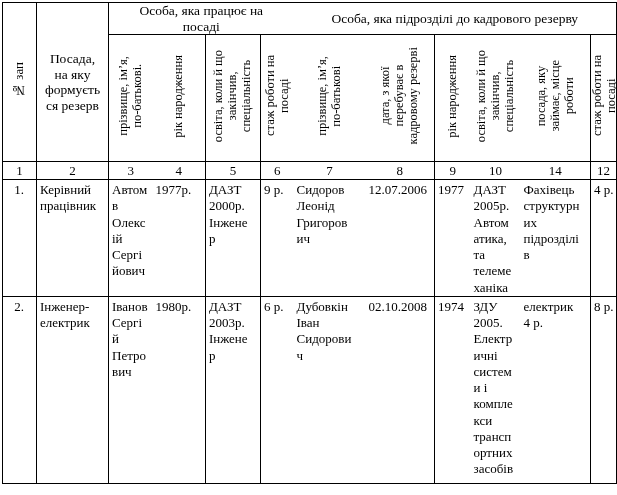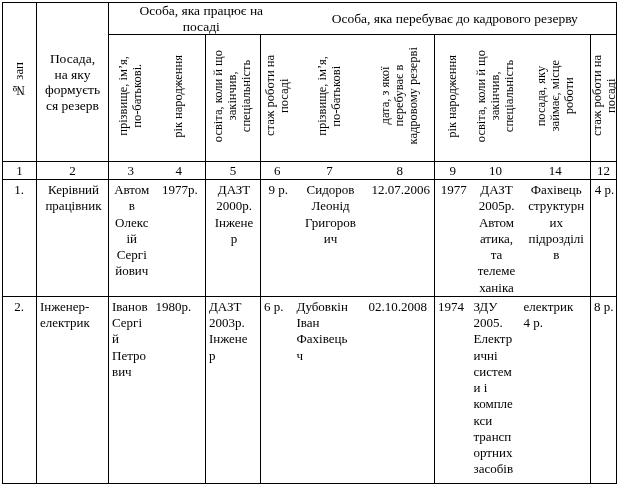--- a/index.html
+++ b/index.html
@@ -8,21 +8,21 @@
     font-family:"Liberation Serif","DejaVu Serif",serif; color:#000;
   }
   .page { width:617px; height:495px; }
   table.grid {
     border-collapse:collapse; table-layout:fixed;
     width:614px; margin:2px 0 0 2px;
     border:1px solid #000;
   }
   td { padding:0; vertical-align:top; overflow:hidden; font-size:13px; line-height:1.25; }
   .br { border-right:1px solid #000;font-family:Liberation Serif, serif; }
-  .bb { border-bottom:1px solid #000;text-align:center; }
+  .bb { border-bottom:1px solid #000; }
   
   td.group { vertical-align:middle; text-align:center; white-space:pre-line; font-size:13.5px; line-height:1.15; }
   
   td.corner { vertical-align:middle; text-align:center; white-space:pre-line; font-size:13.5px; line-height:1.15; }
   
   td.rot { vertical-align:middle; text-align:center; }
   .vt {
     display:inline-block;
     writing-mode:vertical-rl;
     transform:rotate(180deg);
@@ -62,21 +62,21 @@
         <tr style="height:30px">
       <td rowspan="2" class="br bb rot">
         <div class="vt big">№ зап</div>
       </td>
       <td rowspan="2" class="br bb corner">Посада,
 на яку
 формуєть
 ся резерв</td>
       <td colspan="4" class="bb group">Особа, яка працює на
 посаді</td>
-      <td colspan="6" class="bb group">Особа, яка перебуває до кадрового резерву</td>
+      <td colspan="6" class="bb group">Особа, яка підрозділі до кадрового резерву</td>
     </tr>
 
     <tr style="height:127px">
       <td class="bb rot"><div class="vt">прізвище, ім’я,
 по-батькові.</div></td>
       <td class="br bb rot"><div class="vt">рік народження</div></td>
       <td class="br bb rot"><div class="vt">освіта, коли й що
 закінчив,
 спеціальність</div></td>
       <td class="bb rot"><div class="vt">стаж роботи на
@@ -159,21 +159,21 @@
 Петро
 вич</td>
       <td class="br d">1980р.</td>
       <td class="br d">ДАЗТ
 2003р.
 Інжене
 р</td>
       <td class="d">6 р.</td>
       <td class="d">Дубовкін
 Іван
-Фахівець
+Сидорови
 ч</td>
       <td class="br d">02.10.2008</td>
       <td class="d">1974</td>
       <td class="d">ЗДУ
 2005.
 Електр
 ичні
 систем
 и і
 компле

